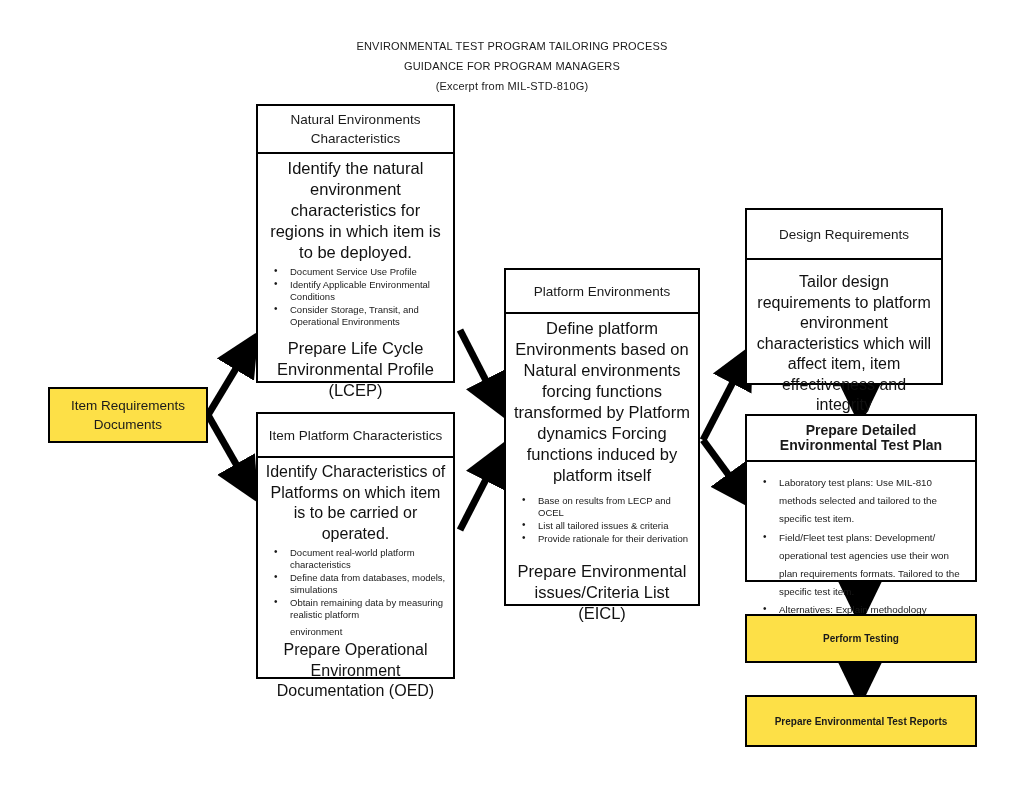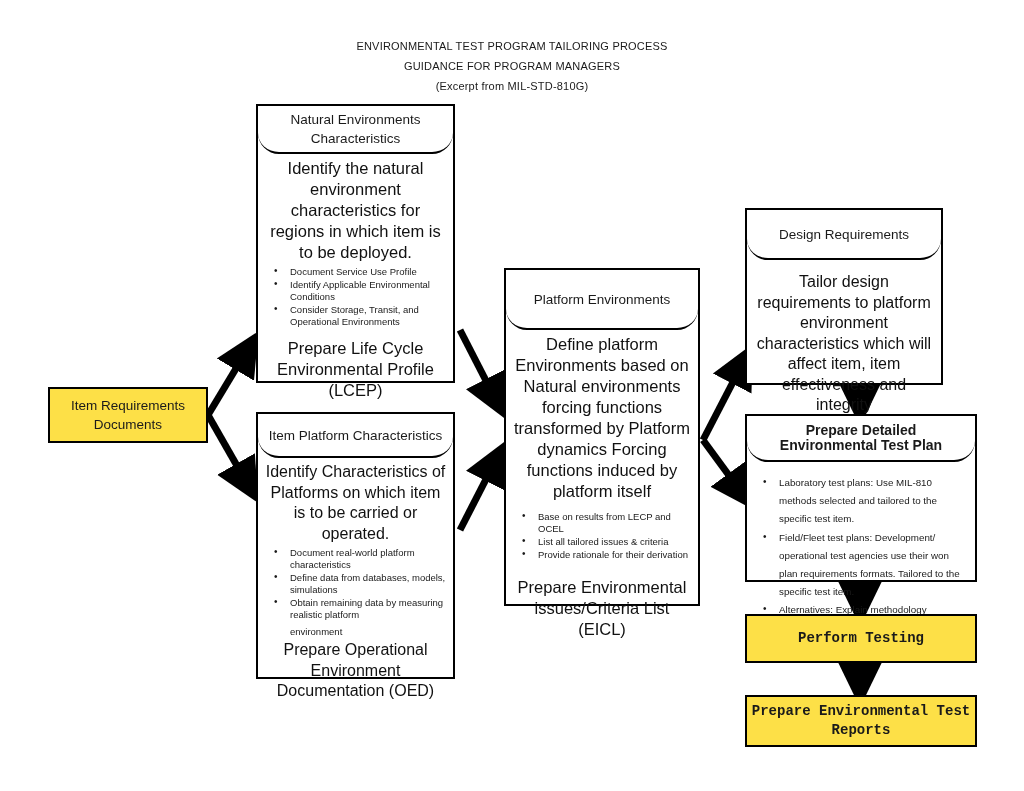--- a/index.html
+++ b/index.html
@@ -45,21 +45,20 @@
     box-sizing: border-box;
     border-bottom: 2px solid #000;
     display: flex;
     align-items: center;
     justify-content: center;
     text-align: center;
     font-size: 13.5px;
     line-height: 19px;
     color: #1a1a1a;
     padding: 2px 6px;
-    border-radius: 21px;
   }
   .hdr.bold {
     font-weight: bold;
     font-size: 14px;
     line-height: 15px;
   }
   .body {
     box-sizing: border-box;
     padding: 4px 6px 4px 6px;
   }
@@ -116,22 +115,21 @@
     justify-content: center;
     text-align: center;
   }
   .flatbox .lbl {
     font-size: 13.5px;
     line-height: 19px;
     color: #1a1a1a;
   }
   .flatbox .lbl.bold {
     font-weight: bold;
-    font-size: 14px;
-    font-family: Liberation Mono, monospace;
+    font-size: 10px;
   }
 
   
   #arrows {
     position: absolute;
     left: 0;
     top: 0;
     width: 1024px;
     height: 791px;
     pointer-events: none;
@@ -207,21 +205,21 @@
         <li>Document real-world platform characteristics</li>
         <li>Define data from databases, models, simulations</li>
         <li>Obtain remaining data by measuring realistic platform</li>
       </ul>
       <div class="extra-line">environment</div>
       <div class="bigtext sm" style="margin-top:2px;">Prepare Operational Environment Documentation (OED)</div>
     </div>
   </div>
 
   <div class="box" style="left:504px; top:268px; width:196px; height:338px;">
-    <div class="hdr" style="height:60px;">Platform Environments</div>
+    <div class="hdr" style="height:44px;">Platform Environments</div>
     <div class="body">
       <div class="bigtext">Define platform Environments based on Natural environments forcing functions transformed by Platform dynamics Forcing functions induced by platform itself</div>
       <ul class="bul" style="margin-top:9px;">
         <li>Base on results from LECP and OCEL</li>
         <li>List all tailored issues &amp; criteria</li>
         <li>Provide rationale for their derivation</li>
       </ul>
       <div class="bigtext" style="margin-top:16px;">Prepare Environmental issues/Criteria List (EICL)</div>
     </div>
   </div>

